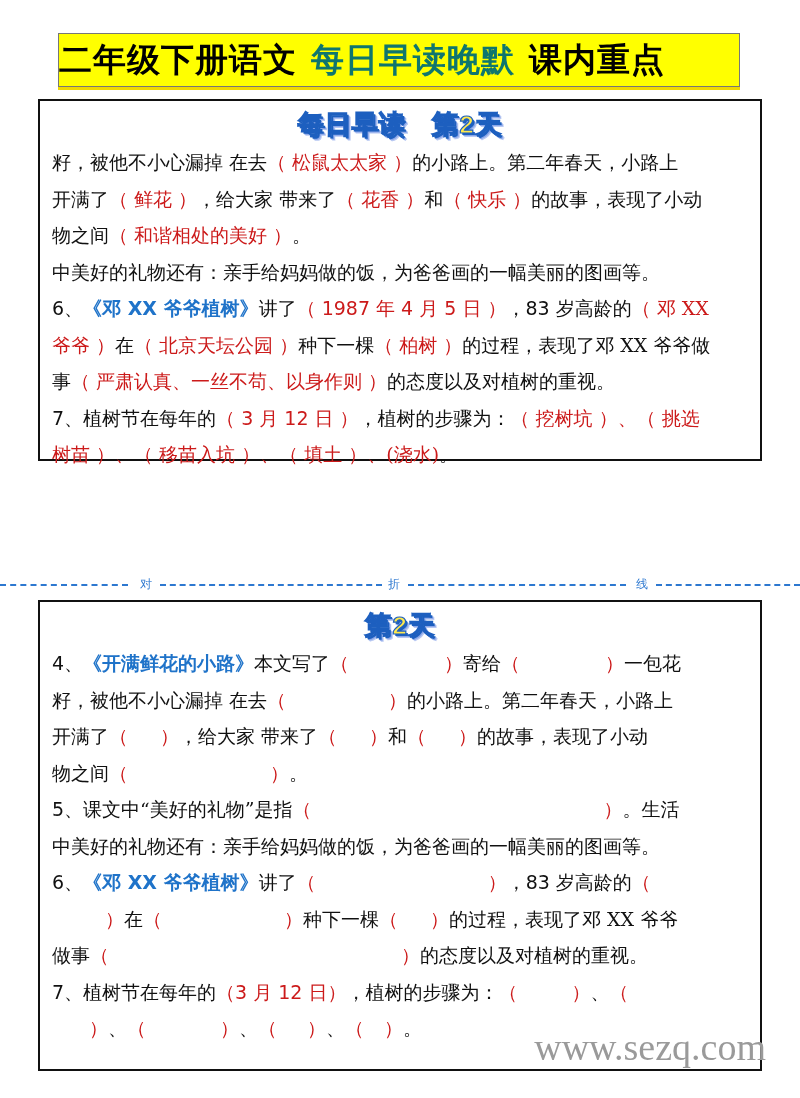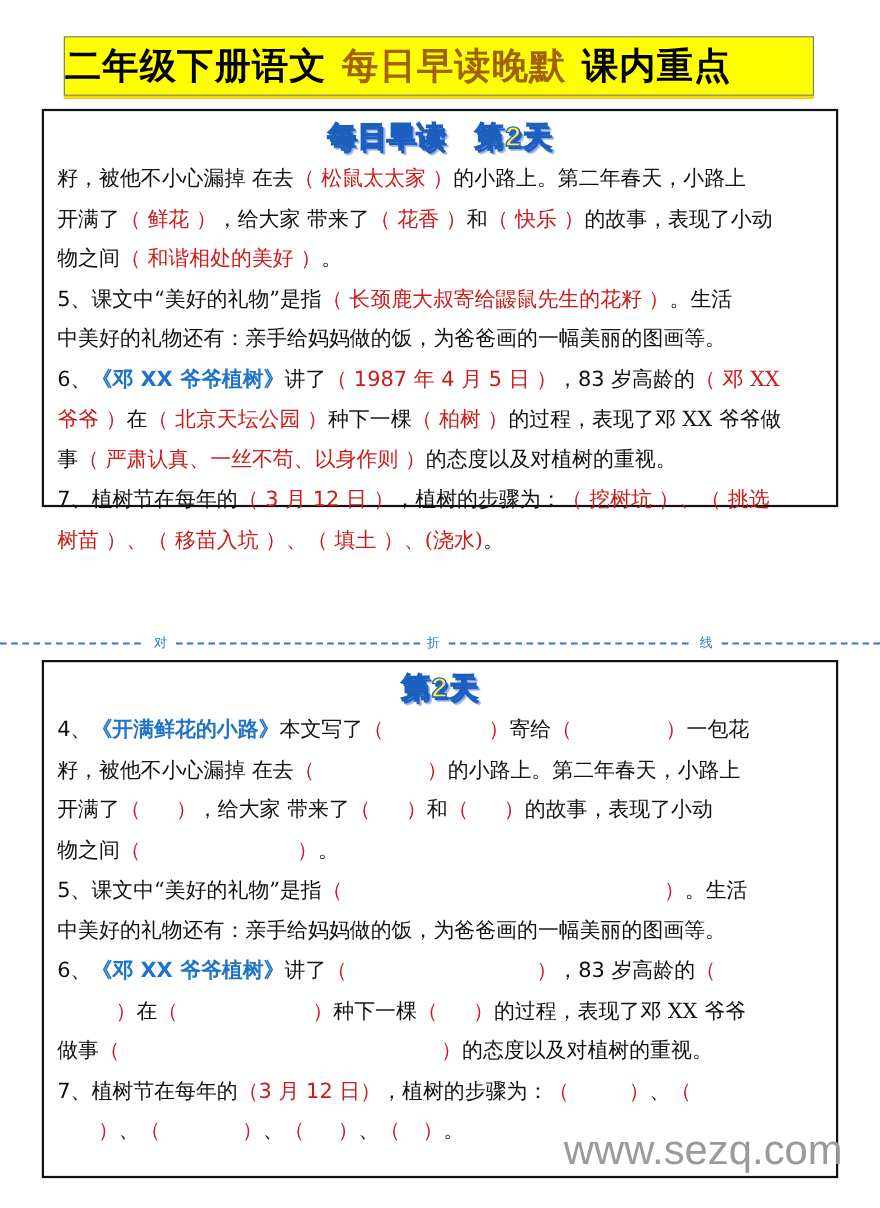--- a/index.html
+++ b/index.html
@@ -3,21 +3,21 @@
 <meta charset="utf-8">
 <style>
   html, body { margin: 0; padding: 0; background: #ffffff; }
   body { width: 800px; height: 1098px; position: relative; overflow: hidden;
          font-family: "DejaVu Serif", "Liberation Serif", serif; color: #111; }
 
   .title-bar { position: absolute; left: 58px; top: 33px; width: 680px; height: 52px;
                background: #ffff00; border: 1px solid #777; box-shadow: 0 3px 0 #f0d800;
                display: flex; align-items: center; justify-content: flex-start; gap: 14px;
                font-family: "DejaVu Sans", sans-serif; font-weight: bold; font-size: 33px; letter-spacing: 1px; }
-  .title-bar .t-red { color: #a16207; }
+  .title-bar .t-red { color: #0f766e; }
   .title-bar .t-black { color: #000; }
 
   .box { position: absolute; left: 38px; width: 724px; border: 2.5px solid #111; box-sizing: border-box; background: #fff; }
   .box.morning { top: 99px; height: 362px; }
   .box.evening { top: 600px; height: 471px; }
 
   .banner { position: absolute; left: 0; right: 0; top: 4px; height: 38px;
             display: flex; justify-content: center; align-items: center; gap: 26px;
             font-family: "DejaVu Sans", sans-serif; font-weight: bold; font-size: 26px; }
   .banner span { color: #ffffff;
@@ -31,21 +31,21 @@
   .line { white-space: nowrap; height: 36.5px; }
   .blue { color: #1f73c9; font-weight: bold; font-family: "DejaVu Sans", sans-serif; }
   .red { color: #cc1a1a; }
   .blank { color: #cc1a1a; display: inline-block; }
   .sans { font-family: "DejaVu Sans", sans-serif; }
 
   .fold { position: absolute; left: 0; top: 575px; width: 800px; height: 20px; }
   .fold .dash { position: absolute; top: 9px; height: 0; border-top: 2px dashed #2d78d0; }
   .fold .lbl { position: absolute; top: 1px; font-size: 12px; color: #2d78d0; font-family: "DejaVu Sans", sans-serif; }
 
-  .watermark { position: absolute; right: 34px; top: 1025px; font-family: Liberation Sans, sans-serif;
+  .watermark { position: absolute; right: 34px; top: 1025px; font-family: Liberation Serif, serif;
                font-size: 38px; color: #9a9a9a; letter-spacing: 0px; }
 </style>
 </head>
 <body>
 
 <div class="title-bar">
   <span class="t-black">二年级下册语文</span>
   <span class="t-red">每日早读晚默</span>
   <span class="t-black">课内重点</span>
 </div>
@@ -60,23 +60,20 @@
     <div class="line">
       <span>籽，被他不小心漏掉 在去</span><span class="red">（ 松鼠太太家 ）</span><span>的小路上。第二年春天，小路上</span>
     </div>
     <div class="line">
       <span>开满了</span><span class="red">（ 鲜花 ）</span><span>，给大家 带来了</span><span class="red">（ 花香 ）</span><span>和</span><span class="red">（ 快乐 ）</span><span>的故事，表现了小动</span>
     </div>
     <div class="line">
       <span>物之间</span><span class="red">（ 和谐相处的美好 ）</span><span>。</span>
     </div>
 
-    <div class="line">
-      <span class="sans">5、</span><span>课文中“美好的礼物”是指</span><span class="red">（ 长颈鹿大叔寄给鼹鼠先生的花籽 ）</span><span>。生活</span>
-    </div>
     <div class="line">
       <span>中美好的礼物还有：亲手给妈妈做的饭，为爸爸画的一幅美丽的图画等。</span>
     </div>
 
     <div class="line">
       <span class="sans">6、</span><span class="blue">《邓 XX 爷爷植树》</span><span>讲了</span><span class="red sans">（ 1987 年 4 月 5 日 ）</span><span class="sans">，83 岁高龄的</span><span class="red">（ 邓 XX</span>
     </div>
     <div class="line">
       <span class="red">爷爷 ）</span><span>在</span><span class="red">（ 北京天坛公园 ）</span><span>种下一棵</span><span class="red">（ 柏树 ）</span><span>的过程，表现了邓 XX 爷爷做</span>
     </div>

